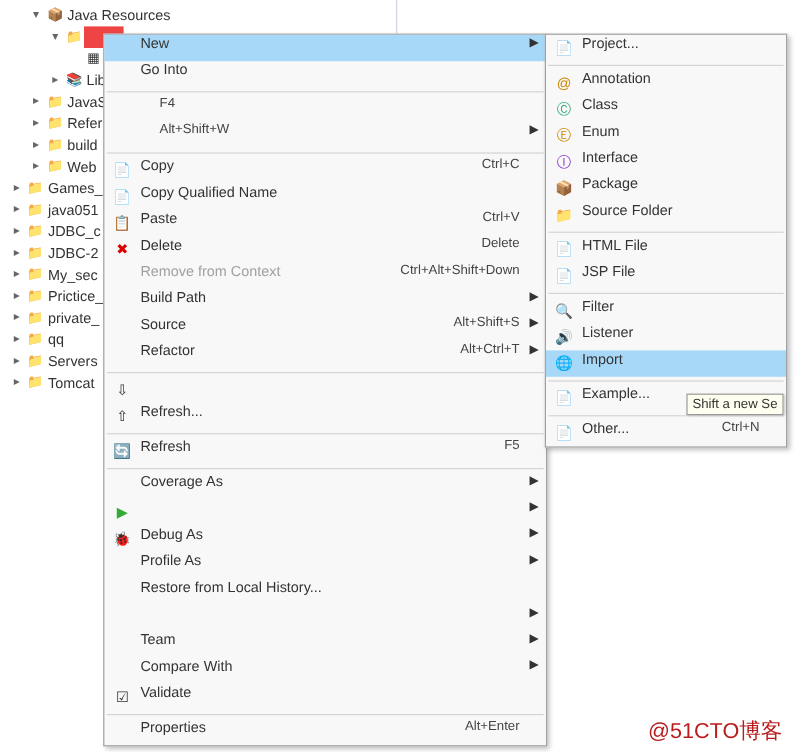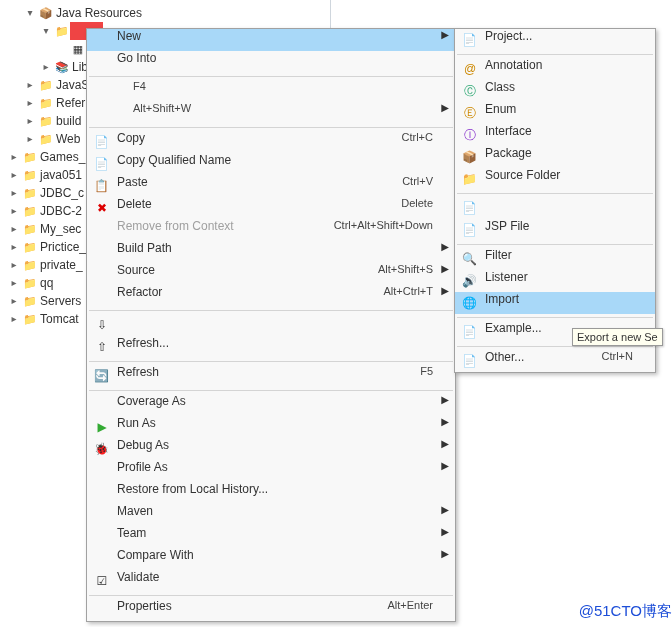--- a/index.html
+++ b/index.html
@@ -13,21 +13,21 @@
   .menu .row.hover{background:#a8d8f8}
   .menu .row.disabled{color:#a0a0a0}
   .menu .mic{width:22px;height:22px;display:flex;align-items:center;justify-content:center;font-size:12px}
   .menu .lbl{flex:1;padding-left:4px}
   .menu .accel{color:#444;font-size:11px;padding-left:20px}
   .menu .sub{position:absolute;right:6px;font-size:10px;color:#333}
   .menu .sep{height:1px;background:#d4d4d4;margin:3px 2px}
   #m1{left:86px;top:28px;width:368px}
   #m2{left:454px;top:28px;width:200px}
   .tip{position:absolute;left:572px;top:328px;background:#fffff0;border:1px solid #999;padding:2px 4px;font-size:11px;white-space:nowrap;box-shadow:1px 1px 2px rgba(0,0,0,.2)}
-  .wm{position:absolute;right:0;bottom:6px;color:#1d4ed8;font-size:15px}
+  .wm{position:absolute;right:20px;bottom:6px;color:#b91c1c;font-size:18px}
   .vbar{position:absolute;left:330px;top:0;width:1px;height:28px;background:#cfd6dd}
 </style>
 </head>
 <body>
 
 <div class="vbar"></div>
 <div class="tree" id="tree">
     <div class="tree-row pad1">
       <span class="tw">▾</span>
       <span class="ic">📦</span>
@@ -196,40 +196,38 @@
       <span class="accel">F5</span>
     </div>
     <div class="sep"></div>
     <div class="row">
       <span class="mic"></span>
       <span class="lbl">Coverage As</span>
       <span class="sub">▶</span>
     </div>
     <div class="row">
       <span class="mic" style="color:#3a3">▶</span>
-      <span class="lbl">Run As</span>
       <span class="sub">▶</span>
     </div>
     <div class="row">
       <span class="mic">🐞</span>
       <span class="lbl">Debug As</span>
       <span class="sub">▶</span>
     </div>
     <div class="row">
       <span class="mic"></span>
       <span class="lbl">Profile As</span>
       <span class="sub">▶</span>
     </div>
     <div class="row">
       <span class="mic"></span>
       <span class="lbl">Restore from Local History...</span>
     </div>
     <div class="row">
       <span class="mic"></span>
-      <span class="lbl">Maven</span>
       <span class="sub">▶</span>
     </div>
     <div class="row">
       <span class="mic"></span>
       <span class="lbl">Team</span>
       <span class="sub">▶</span>
     </div>
     <div class="row">
       <span class="mic"></span>
       <span class="lbl">Compare With</span>
@@ -272,20 +270,21 @@
       <span class="mic">📦</span>
       <span class="lbl">Package</span>
     </div>
     <div class="row">
       <span class="mic">📁</span>
       <span class="lbl">Source Folder</span>
     </div>
     <div class="sep"></div>
     <div class="row">
       <span class="mic">📄</span>
+      <span class="lbl">HTML File</span>
     </div>
     <div class="row">
       <span class="mic">📄</span>
       <span class="lbl">JSP File</span>
     </div>
     <div class="sep"></div>
     <div class="row">
       <span class="mic">🔍</span>
       <span class="lbl">Filter</span>
     </div>
@@ -302,14 +301,14 @@
       <span class="mic">📄</span>
       <span class="lbl">Example...</span>
     </div>
     <div class="sep"></div>
     <div class="row">
       <span class="mic">📄</span>
       <span class="lbl">Other...</span>
       <span class="accel">Ctrl+N</span>
     </div>
   </div>
-<div class="tip">Export a new Se</div>
+<div class="tip">Shift a new Se</div>
 <div class="wm">@51CTO博客</div>
 
 </body></html>

